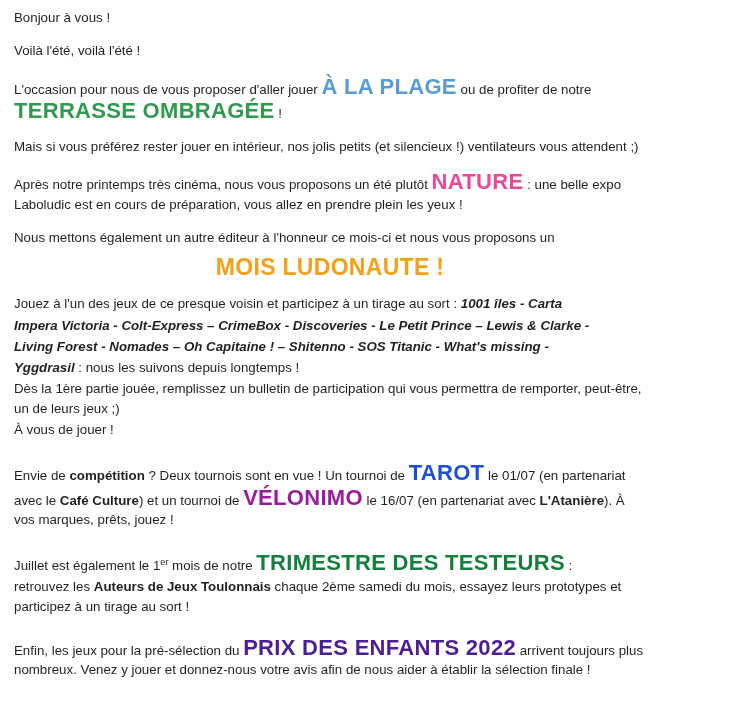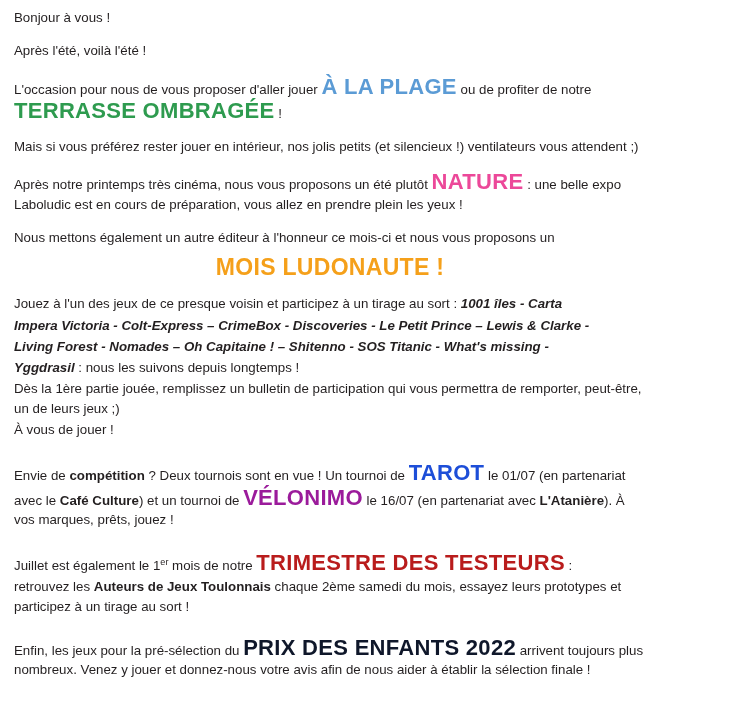--- a/index.html
+++ b/index.html
@@ -42,22 +42,22 @@
   }
   .big-plage { color: #5b9bd5; }
   .big-terrasse { color: #2e9b4f; }
   .big-nature { color: #ec4899; }
   .big-mois {
     color: #f5a01a;
     font-size: 23px;
   }
   .big-tarot { color: #1d4ed8; }
   .big-velonimo { color: #9b1b9b; }
-  .big-trimestre { color: #b91c1c; }
-  .big-prix { color: #0f172a; }
+  .big-trimestre { color: #15803d; }
+  .big-prix { color: #4c1d95; }
   .line-center {
     text-align: center;
     margin: 0 0 14px 0;
   }
   .games {
     font-style: italic;
     font-weight: bold;
   }
   sup {
     font-size: 0.68em;
@@ -66,21 +66,21 @@
   }
   .blk { display: block; }
 </style>
 </head>
 <body>
 
 <div class="page">
 
   <p>Bonjour à vous !</p>
 
-  <p>Après l'été, voilà l'été !</p>
+  <p>Voilà l'été, voilà l'été !</p>
 
   <p>
     <span>L'occasion pour nous de vous proposer d'aller jouer </span><span class="big big-plage">À LA PLAGE</span><span> ou de profiter de notre</span>
     <span class="blk">
       <span class="big big-terrasse">TERRASSE OMBRAGÉE</span><span> !</span>
     </span>
   </p>
 
   <p>Mais si vous préférez rester jouer en intérieur, nos jolis petits (et silencieux !) ventilateurs vous attendent ;)</p>
 

